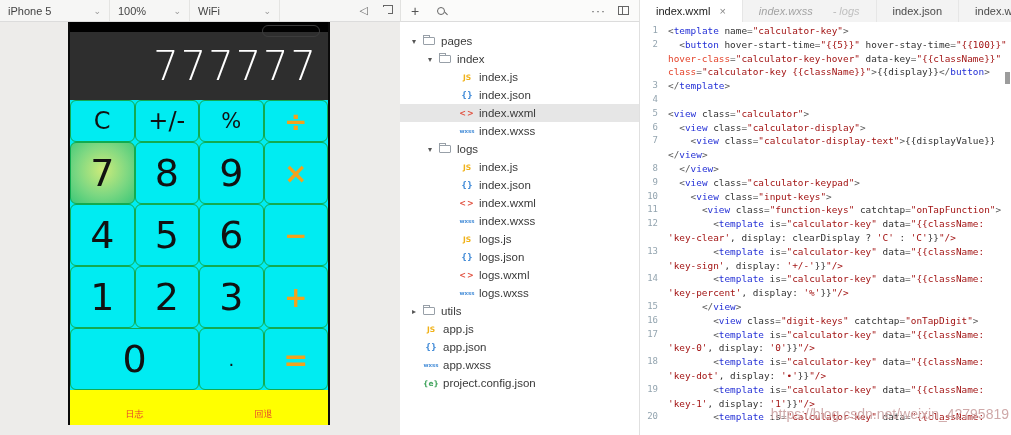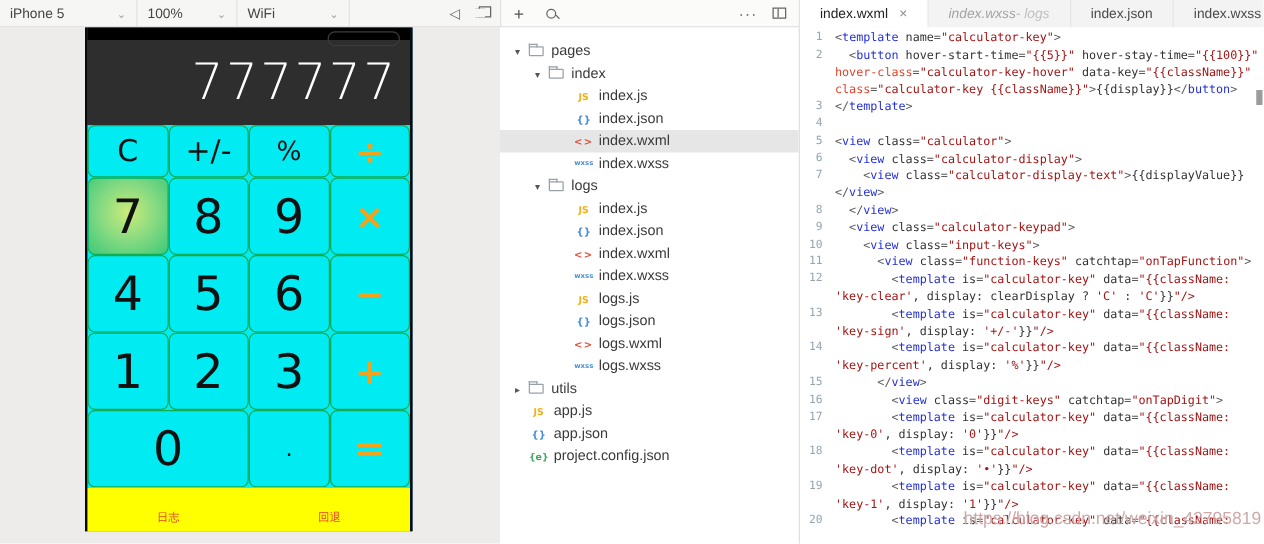--- a/index.html
+++ b/index.html
@@ -24,21 +24,21 @@
   .search-ic::after { content:""; position:absolute; width:4px; height:1.4px; background:#666; transform:rotate(45deg); right:-4px; bottom:-1px; }
   .head-right { margin-left:auto; display:flex; align-items:center; gap:12px; }
   .more { font-size:12px; letter-spacing:1px; color:#555; }
   .collapse-ic { width:11px; height:9px; border:1px solid #666; position:relative; }
   .collapse-ic::before { content:""; position:absolute; left:3px; top:0; bottom:0; width:1px; background:#666; }
 
   .editor-tabs { flex:1; display:flex; background:#f3f3f3; overflow:hidden; }
   .etab { display:flex; align-items:center; padding:0 16px; font-size:11px; color:#4a4a4a; border-right:1px solid #e6e6e6; white-space:nowrap; cursor:default; }
   .etab.active { background:#fff; color:#222; }
   .etab.preview { font-style:italic; color:#a3a3a3; }
-  .etab .suffix { color:#c0c0c0; margin-left:0; font-style:italic; }
+  .etab .suffix { color:#c0c0c0; margin-left:20px; font-style:italic; }
   .etab .close { margin-left:9px; color:#888; font-size:11px; }
 
   
   .main { display:flex; height:413px; }
 
   
   .sim-panel { width:400px; background:#edecea; position:relative; }
   .phone { position:absolute; left:68px; top:0; width:262px; height:403px; background:#0369a1; display:flex; flex-direction:column; border-left:2px solid #0a0a0a; border-right:2px solid #0a0a0a; }
   .bezel { height:10px; background:#000; position:relative; }
   .capsule { position:absolute; right:8px; top:3px; width:58px; height:12px; border:1px solid #3c3c3c; border-radius:7px; }
@@ -243,20 +243,24 @@
           <span class="folder-ic"></span>
           <span>utils</span>
         </div>
         <div class="trow" style="padding-left: 22px;">
           <span class="ficon js">JS</span>
           <span>app.js</span>
         </div>
         <div class="trow" style="padding-left: 22px;">
           <span class="ficon json">{}</span>
           <span>app.json</span>
+        </div>
+        <div class="trow" style="padding-left: 22px;">
+          <span class="ficon wxss">wxss</span>
+          <span>app.wxss</span>
         </div>
         <div class="trow" style="padding-left: 22px;">
           <span class="ficon config">{e}</span>
           <span>project.config.json</span>
         </div>
       </div>
 
     <div class="editor">
       <div class="code">
           <div class="cline"><span class="lnum">1</span><span class="ltext"><span class="pu">&lt;</span><span class="tg">template</span><span> name</span><span class="pu">=</span><span class="st">"calculator-key"</span><span class="pu">&gt;</span></span></div>

